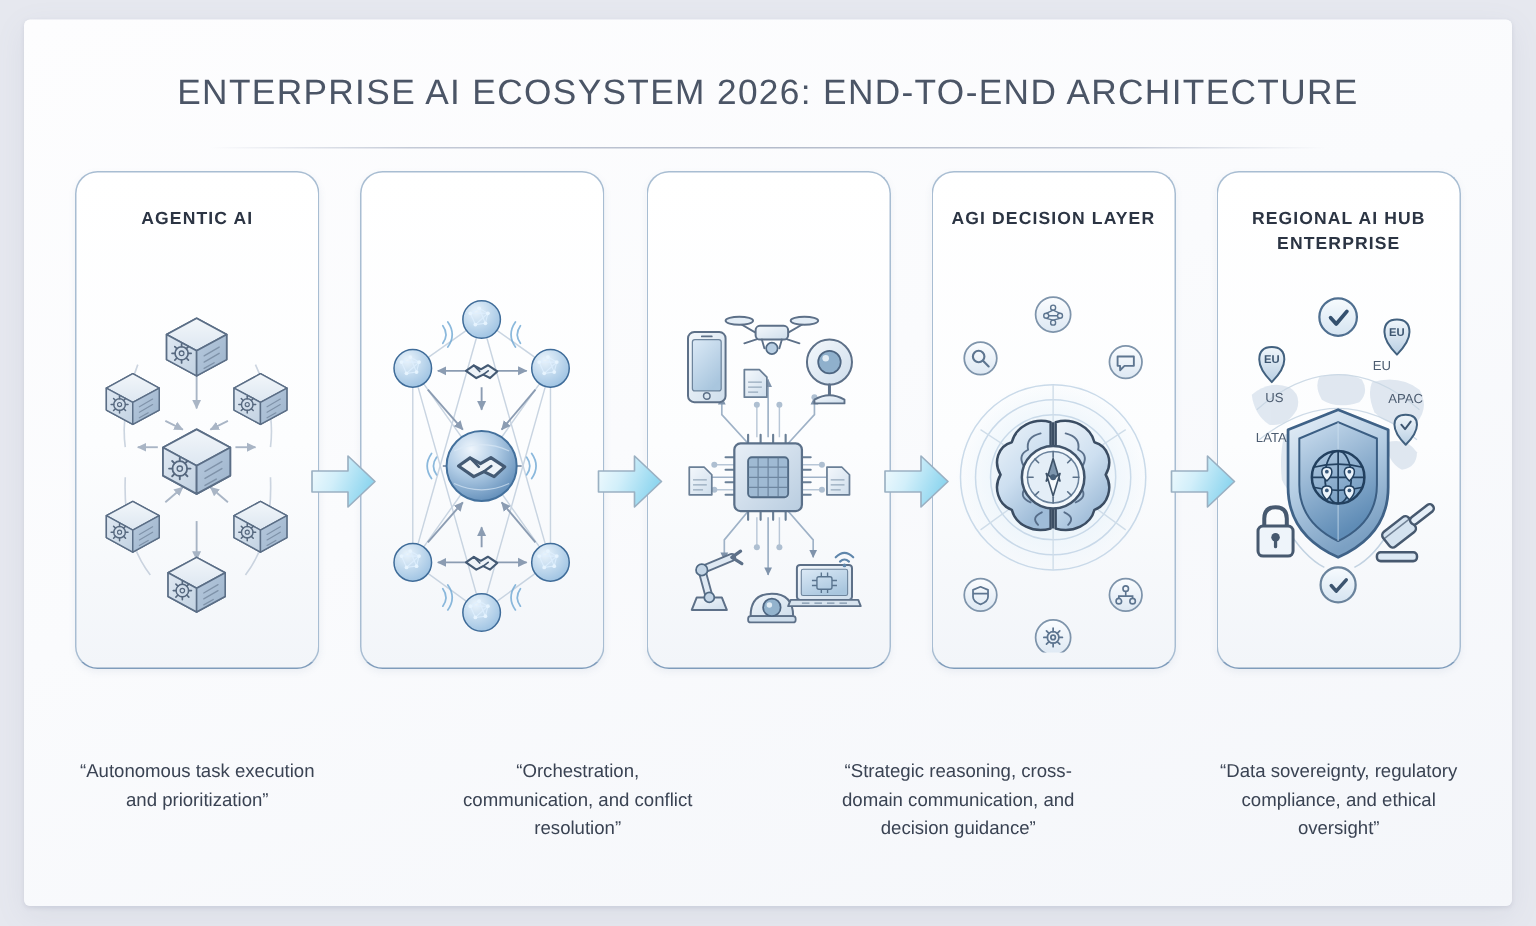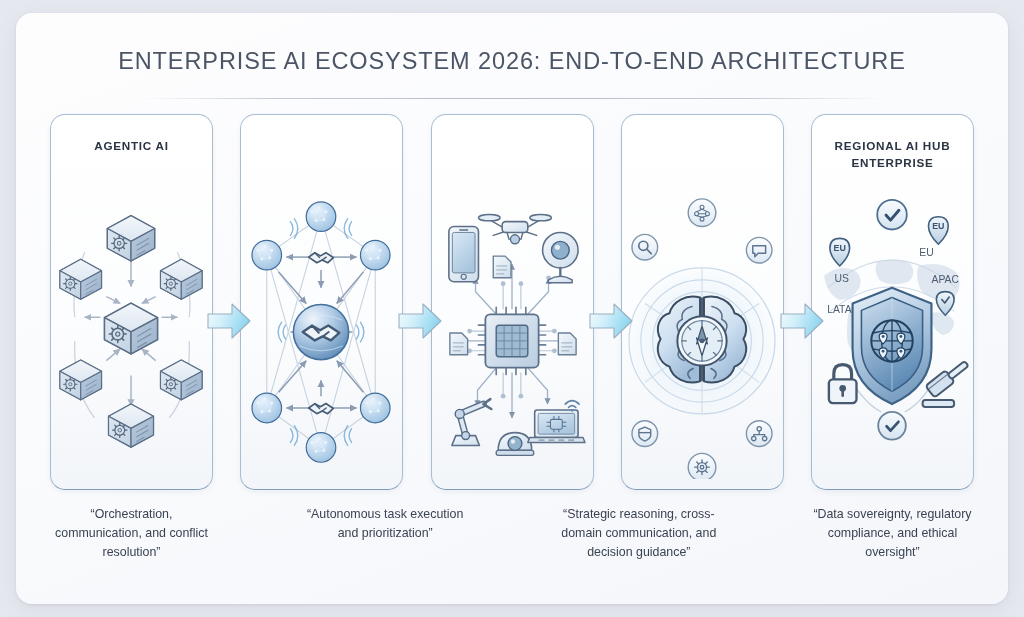--- a/index.html
+++ b/index.html
@@ -10,21 +10,21 @@
     overflow: hidden;
     background: #e6e8ef;
     font-family: "Liberation Sans", sans-serif;
   }
 
   .page-frame {
     position: absolute;
     left: 16px; top: 13px;
     width: 992px; height: 591px;
     background: linear-gradient(160deg, #fdfdfe 0%, #fafbfd 45%, #f4f6fa 100%);
-    border-radius: 16px;
+    border-radius: 4px;
     box-shadow: 0 1px 3px rgba(120,130,155,0.18),
                 0 6px 20px rgba(120,130,155,0.10);
   }
 
   
   .title-wrap {
     position: absolute;
     left: 0; top: 35px;
     width: 992px;
     text-align: center;
@@ -53,21 +53,21 @@
     position: absolute;
     left: 34px; top: 101px;
     width: 924px; height: 376px;
     display: flex;
     justify-content: space-between;
   }
 
   .panel {
     position: relative;
     width: 163px;
-    height: 376px;
+    height: 332px;
     border-radius: 15px;
     background: linear-gradient(180deg, #ffffff 0%, #fcfdfe 55%, #f2f5f9 100%);
     border: 1.3px solid #a8bdd2;
     border-bottom-color: #7f9cbb;
     border-bottom-width: 1.8px;
     box-shadow: 0 2px 5px rgba(120,140,170,0.10);
     overflow: hidden;
   }
 
   .panel-head {
@@ -484,20 +484,21 @@
           <g stroke="#8499ae" stroke-width="1" opacity="0.8">
             <path d="M61,74 L72,74 M61,78 L72,78 M61,82 L69,82"></path>
             <path d="M17,152 L28,152 M17,156 L28,156 M17,160 L25,160"></path>
             <path d="M127,152 L138,152 M127,156 L138,156 M127,160 L135,160"></path>
           </g>
         </svg>
       </div>
     </div>
 
     <div class="panel">
+      <div class="panel-head">AGI DECISION LAYER</div>
       <div class="panel-art">
         <svg viewBox="0 0 155 290" xmlns="http://www.w3.org/2000/svg">
           <defs>
             <radialGradient id="auraG" cx="50%" cy="50%" r="50%">
               <stop offset="0.45" stop-color="#eaf4fb" stop-opacity="0.95"></stop>
               <stop offset="1" stop-color="#eaf4fb" stop-opacity="0"></stop>
             </radialGradient>
             <linearGradient id="brainG" x1="0" y1="0" x2="0.5" y2="1">
               <stop offset="0" stop-color="#eef4fa"></stop>
               <stop offset="0.55" stop-color="#cddff0"></stop>
@@ -746,19 +747,19 @@
       <path d="M2,16 L26,16 L26,6 L44,23 L26,40 L26,30 L2,30 Z" fill="url(#arrGrad)" stroke="#9ab0c2" stroke-width="1.1" stroke-linejoin="round"></path>
     </svg>
   </div>
   <div class="arrow" style="left:763px">
     <svg viewBox="0 0 46 46" xmlns="http://www.w3.org/2000/svg">
       <path d="M2,16 L26,16 L26,6 L44,23 L26,40 L26,30 L2,30 Z" fill="url(#arrGrad)" stroke="#9ab0c2" stroke-width="1.1" stroke-linejoin="round"></path>
     </svg>
   </div>
 
   <div class="captions">
+    <div class="caption">“Autonomous task execution and prioritization”</div>
     <div class="caption">“Orchestration, communication, and conflict resolution”</div>
-    <div class="caption">“Autonomous task execution and prioritization”</div>
     <div class="caption">“Strategic reasoning, cross-domain communication, and decision guidance”</div>
     <div class="caption">“Data sovereignty, regulatory compliance, and ethical oversight”</div>
   </div>
 
 </div>
 
 </body></html>

